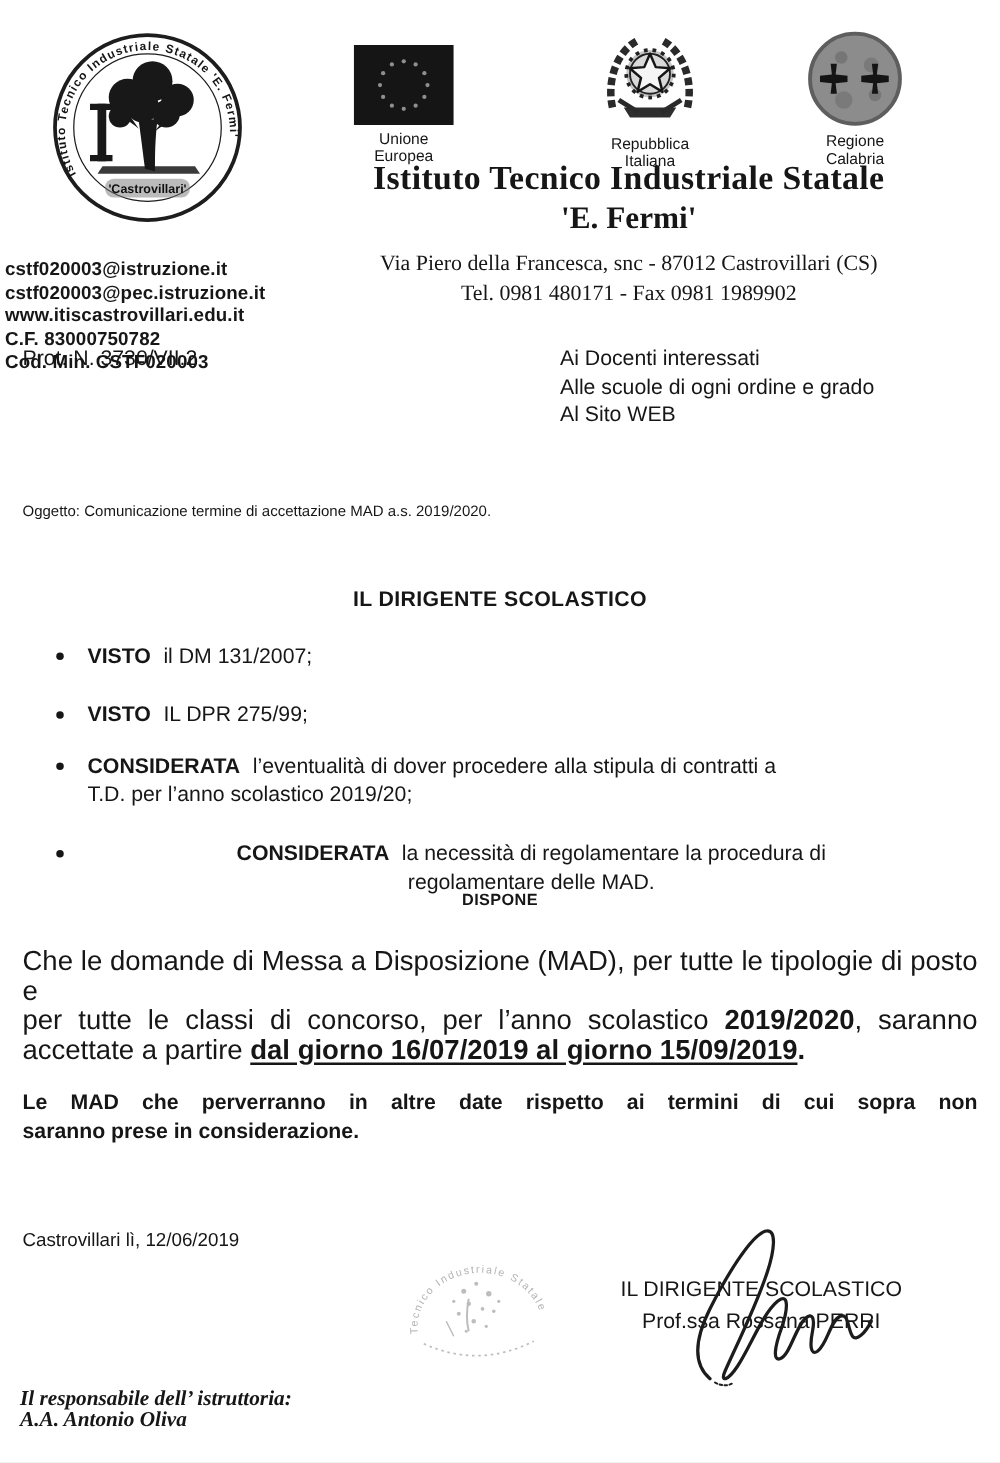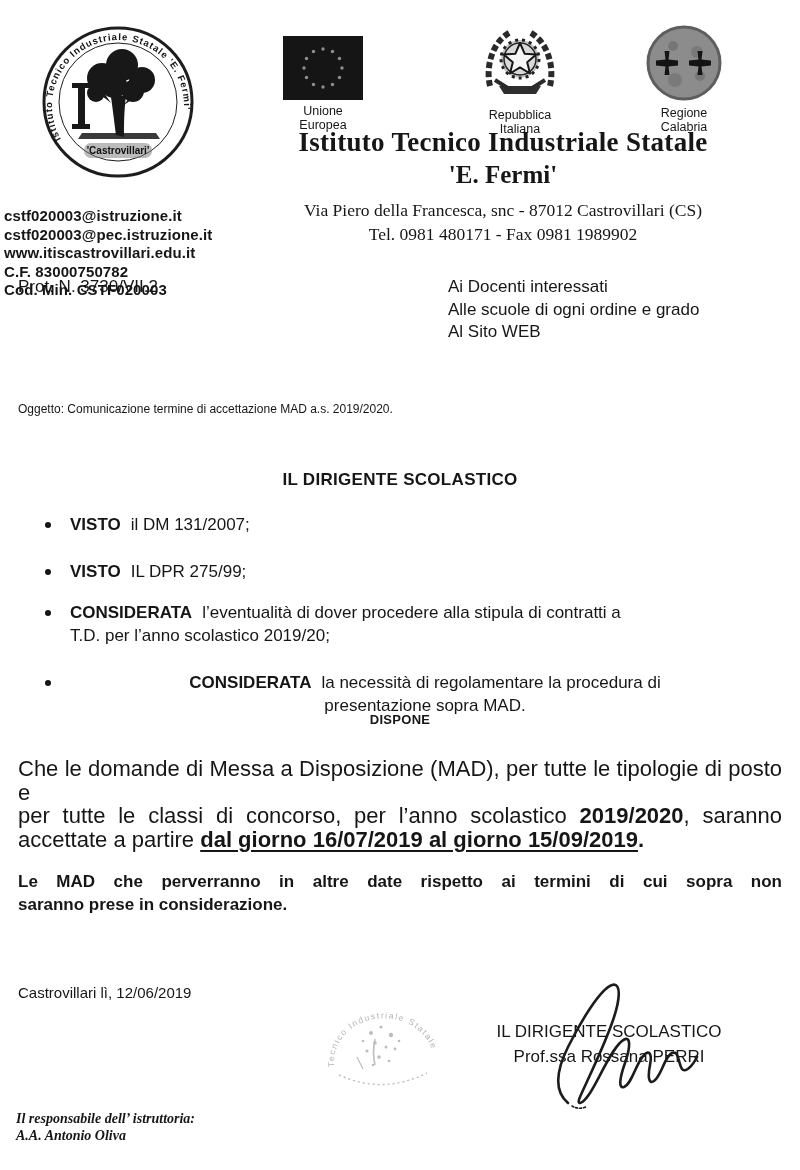--- a/index.html
+++ b/index.html
@@ -58,21 +58,21 @@
 
   .dateline{position:absolute;left:18px;top:984px;font-size:15px;}
 
   
   .stamp{position:absolute;left:323px;top:999px;width:120px;height:98px;}
   .sigblock{position:absolute;left:444px;top:1019px;width:330px;text-align:center;
     font-size:17px;line-height:25px;}
   .sig-scribble{position:absolute;left:546px;top:979px;width:170px;height:134px;}
 
   .footer{position:absolute;left:16px;top:1110px;font-family:"Liberation Serif","DejaVu Serif",serif;
-    font-style:italic;font-weight:bold;font-size:14px;line-height:17px;}
+    font-style:italic;font-weight:bold;font-size:17px;line-height:17px;}
 </style>
 </head>
 <body>
 
 <div class="page">
 
   <svg class="seal" viewBox="0 0 160 160">
     <circle cx="80" cy="79" r="74" fill="none" stroke="#1d1d1d" stroke-width="3"></circle>
     <circle cx="80" cy="79" r="59" fill="none" stroke="#1d1d1d" stroke-width="1"></circle>
     <defs>
@@ -187,21 +187,21 @@
     <span class="term">VISTO</span><span>IL DPR 275/99;</span>
   </div>
   <div class="bullet b3">
     <span class="dot"></span>
     <span class="term">CONSIDERATA</span><span>l’eventualità di dover procedere alla stipula di contratti a</span>
     <div>T.D. per l’anno scolastico 2019/20;</div>
   </div>
   <div class="bullet b4">
     <span class="dot"></span>
     <span class="term">CONSIDERATA</span><span>la necessità di regolamentare la procedura di</span>
-    <div>presentazione sopra MAD.</div>
+    <div>regolamentare delle MAD.</div>
   </div>
 
   <div class="dispone">DISPONE</div>
 
   <div class="para">
     <div class="jline">Che le domande di Messa a Disposizione (MAD), per tutte le tipologie di posto e</div>
     <div class="jline"><span>per tutte le classi di concorso, per l’anno scolastico </span><span class="bold">2019/2020</span><span>, saranno</span></div>
     <div><span>accettate a partire </span><span class="udates">dal giorno 16/07/2019 al giorno 15/09/2019</span><span class="bold">.</span></div>
   </div>
 

